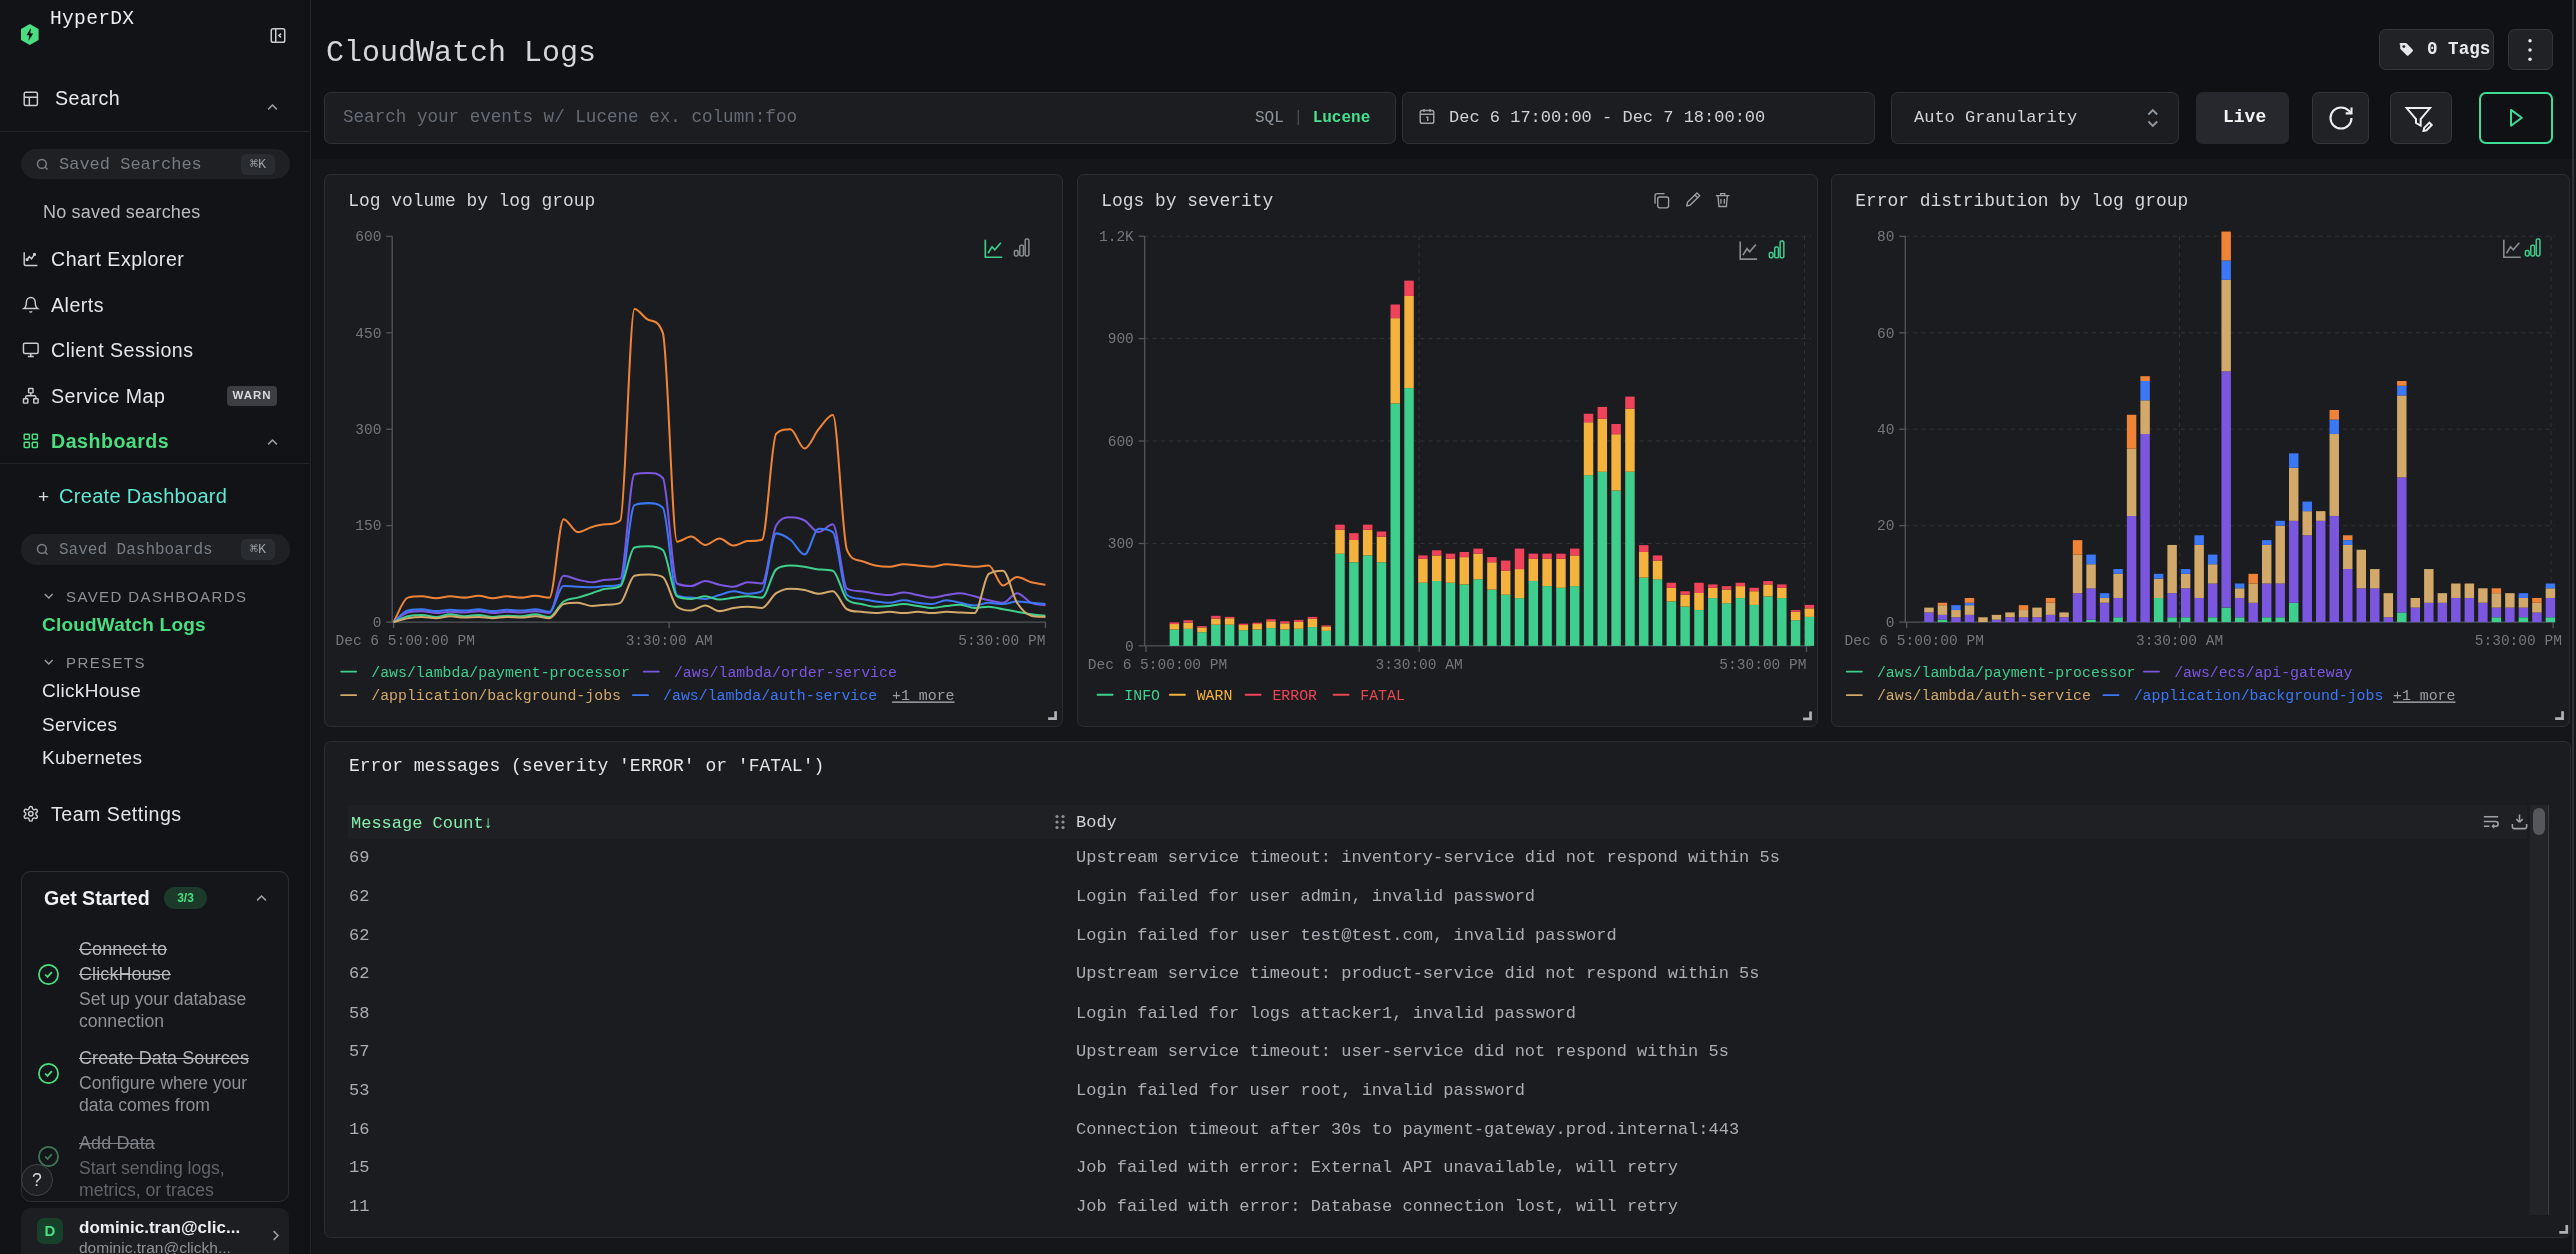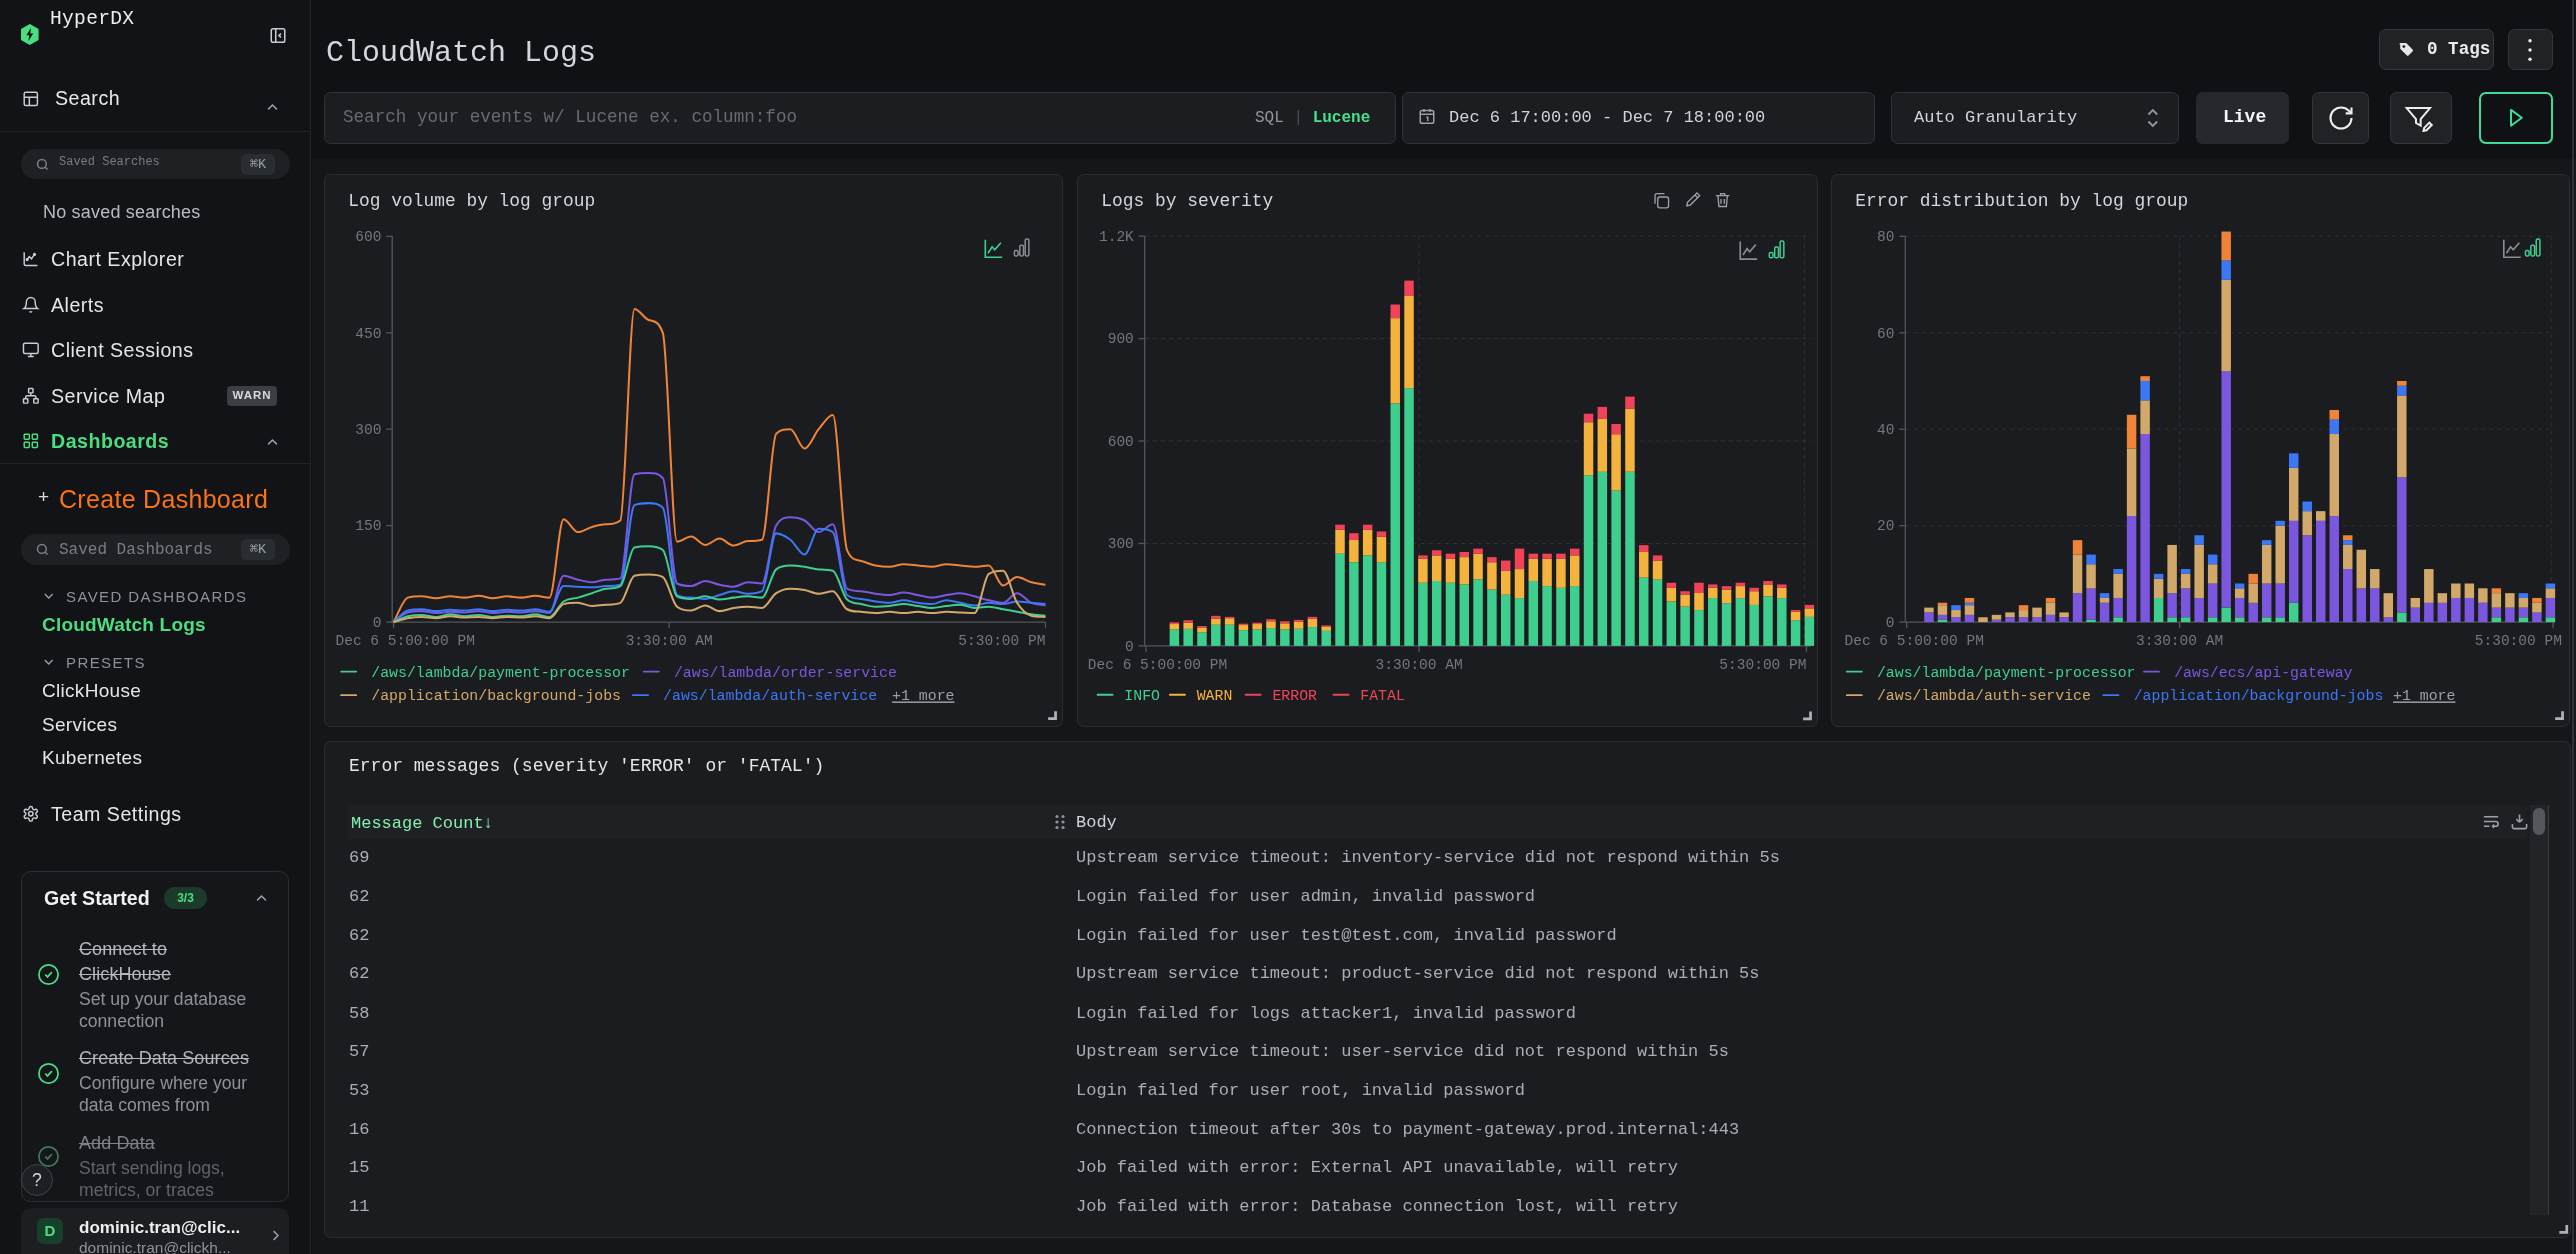--- a/index.html
+++ b/index.html
@@ -39,21 +39,21 @@
       </svg>
     </div>
     <div class="abs" style="left:0;top:131px;width:309px;height:1.4px;background:#222427"></div>
     <div class="pill" style="left:21px;top:149px;width:269px;height:30px"></div>
     <div class="abs" style="left:35px;top:157px">
       <svg width="15" height="15" viewBox="0 0 24 24" fill="none" stroke="#7b8189" stroke-width="2.4">
         <circle cx="11" cy="11" r="7"></circle>
         <path d="m20 20-3.5-3.5"></path>
       </svg>
     </div>
-    <div class="abs" style="left:59px;top:155px;font-size:12px;color:#767d85">Saved Searches</div>
+    <div class="abs" style="left:59px;top:155px;font-size:17px;color:#767d85">Saved Searches</div>
     <div class="abs" style="left:241px;top:154px;width:34px;height:21px;background:#292c30;border-radius:5.4px;text-align:center;line-height:21px;font-size:13.5px;color:#9aa0a6" class2="sans">⌘K</div>
     <div class="abs sans" style="left:43px;top:202px;font-size:18px;letter-spacing:0.2px;color:#b8bcc1">No saved searches</div>
     <div class="abs" style="left:22px;top:250px;width:17.6px;height:17.6px">
       <svg width="17.6" height="17.6" viewBox="0 0 24 24" fill="none" stroke="#c9ccd1" stroke-width="2">
         <path d="M3 3v16a2 2 0 0 0 2 2h16"></path>
         <path d="m7 13 3-4 3 3 4-6"></path>
         <circle cx="7" cy="13" r="1.2" fill="#c9ccd1"></circle>
         <circle cx="17" cy="6" r="1.2" fill="#c9ccd1"></circle>
       </svg>
     </div>
@@ -91,21 +91,21 @@
       </svg>
     </div>
     <div class="abs sans" style="left:51px;top:430px;font-size:19.6px;letter-spacing:0.5px;color:#4ade80"><b style="font-weight:bold;color:#4ade80">Dashboards</b></div>
     <div class="abs" style="left:265px;top:435px">
       <svg width="15" height="15" viewBox="0 0 24 24" fill="none" stroke="#9aa0a6" stroke-width="2.4">
         <path d="m5 15 7-7 7 7"></path>
       </svg>
     </div>
     <div class="abs" style="left:0;top:463px;width:309px;height:1.4px;background:#222427"></div>
     <div class="abs sans" style="left:38px;top:486px;font-size:19px;color:#d6d9dd">+</div>
-    <div class="abs sans" style="left:59px;top:485px;font-size:25px;letter-spacing:0.3px;color:#f97316">Create Dashboard</div>
+    <div class="abs sans" style="left:59px;top:485px;font-size:20px;letter-spacing:0.3px;color:#5eead4">Create Dashboard</div>
     <div class="pill" style="left:21px;top:534px;width:269px;height:31px"></div>
     <div class="abs" style="left:35px;top:542px">
       <svg width="15" height="15" viewBox="0 0 24 24" fill="none" stroke="#7b8189" stroke-width="2.4">
         <circle cx="11" cy="11" r="7"></circle>
         <path d="m20 20-3.5-3.5"></path>
       </svg>
     </div>
     <div class="abs" style="left:59px;top:541px;font-size:16px;color:#767d85">Saved Dashboards</div>
     <div class="abs" style="left:241px;top:539px;width:34px;height:21px;background:#292c30;border-radius:5.4px;text-align:center;line-height:21px;font-size:13.5px;color:#9aa0a6">⌘K</div>
     <div class="abs" style="left:42px;top:589px">

